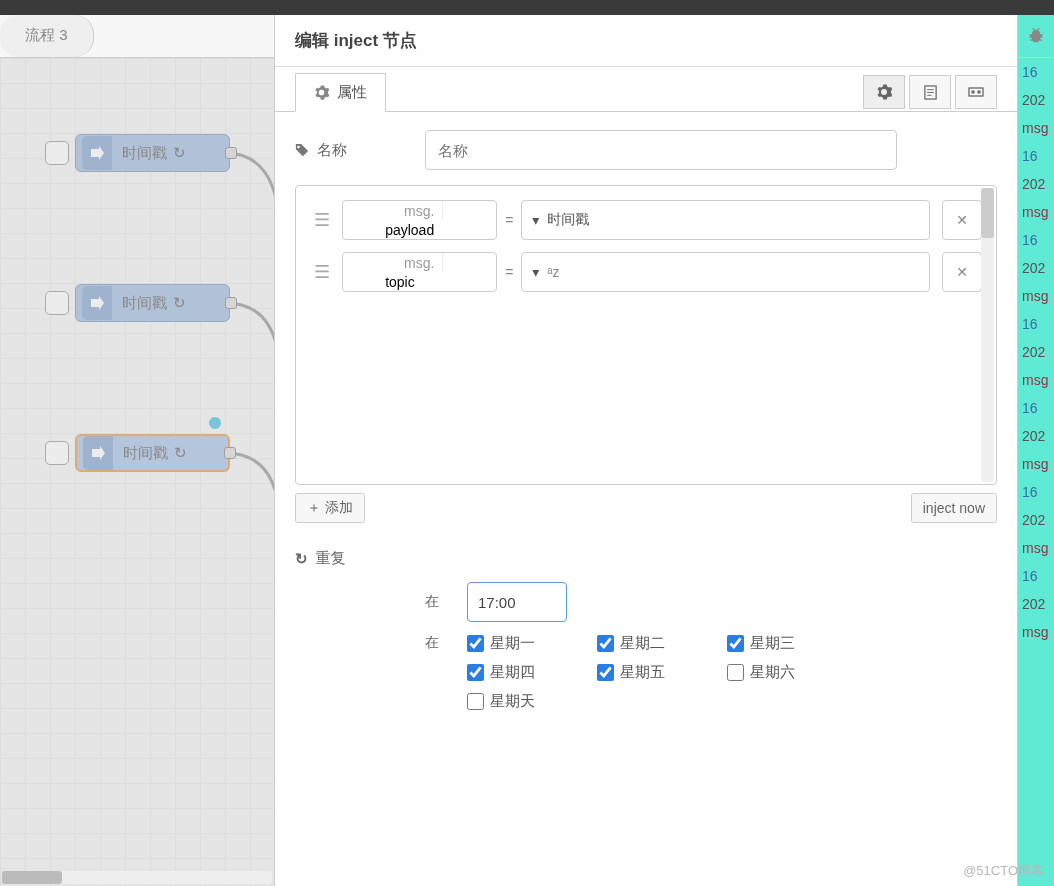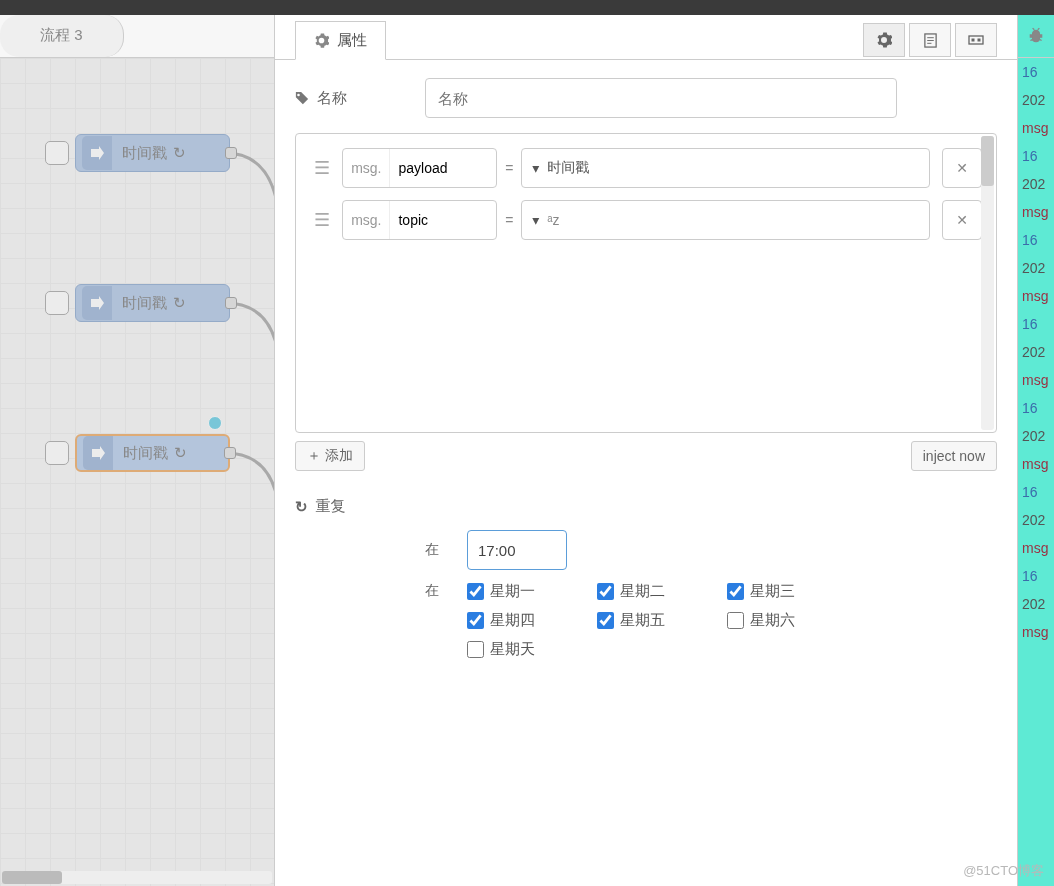--- a/index.html
+++ b/index.html
@@ -1,21 +1,21 @@
 <!DOCTYPE html>
 <html><head>
 <meta charset="utf-8">
 <style>
 * { box-sizing: border-box; margin: 0; padding: 0; }
 body { font-family: Arial, "Microsoft YaHei", sans-serif; font-size: 14px; color: #555; background: #fff; overflow: hidden; width: 1054px; height: 886px; position: relative; }
 .topbar { height: 15px; background: #3a3a3a; }
 .container { display: flex; height: 871px; }
 .left-panel { width: 275px; background: #f3f3f3; position: relative; border-right: 1px solid #ccc; }
 .tab-strip { height: 43px; background: #f7f7f7; border-bottom: 1px solid #ccc; display: flex; }
-.tab { padding: 11px 40px; font-size: 15px; border-right: 1px solid #ccc; background: #efefef; color: #888; position: relative; border-radius: 19px; }
+.tab { padding: 11px 25px; font-size: 15px; border-right: 1px solid #ccc; background: #efefef; color: #888; position: relative; border-radius: 19px; }
 .flow-canvas { position: absolute; top: 43px; left: 0; right: 0; bottom: 0; background-color: #f5f5f5; background-image: linear-gradient(#e8e8e8 1px, transparent 1px), linear-gradient(90deg, #e8e8e8 1px, transparent 1px); background-size: 25px 25px; overflow: hidden; }
 .overlay { position: absolute; inset: 0; background: rgba(200,200,200,0.35); pointer-events: none; }
 .node { position: absolute; display: flex; align-items: center; height: 40px; width: 185px; }
 .node-check { width: 24px; height: 24px; border: 1px solid #999; border-radius: 5px; background: #fff; margin-right: 6px; }
 .node-body { flex: 1; height: 38px; border-radius: 6px; display: flex; align-items: center; padding-left: 6px; position: relative; }
 .node-icon-box { width: 30px; height: 34px; border-radius: 5px 0 0 5px; display: flex; align-items: center; justify-content: center; }
 .node-label-box { flex: 1; padding: 0 10px; color: #666; font-size: 15px; display: flex; align-items: center; gap: 6px; }
 .node-port { position: absolute; right: -8px; top: 50%; transform: translateY(-50%); width: 12px; height: 12px; border: 1px solid #888; background: #ddd; border-radius: 3px; }
 .n1 .node-body, .n2 .node-body { background: #a3bde0; border: 1px solid #7a9bc8; }
 .n1 .node-icon-box, .n2 .node-icon-box { background: #8aa8d1; }
@@ -34,21 +34,21 @@
 .tabs-spacer { flex: 1; }
 .icon-tab { width: 42px; height: 34px; border: 1px solid #ccc; display: flex; align-items: center; justify-content: center; margin-left: 4px; margin-top: 2px; cursor: pointer; background: #f7f7f7; }
 .icon-tab.active { background: #eee; }
 .form-body { padding: 18px 20px; overflow: auto; flex: 1; }
 .form-row { display: flex; align-items: center; margin-bottom: 15px; }
 .form-label { width: 130px; display: flex; align-items: center; gap: 8px; color: #666; font-size: 15px; }
 .text-input { flex: 1; height: 40px; border: 1px solid #ccc; border-radius: 4px; padding: 0 12px; font-size: 15px; max-width: 472px; }
 .prop-list { border: 1px solid #ccc; border-radius: 4px; min-height: 300px; padding: 14px; position: relative; }
 .prop-item { display: flex; align-items: center; gap: 8px; margin-bottom: 12px; }
 .grip { color: #aaa; cursor: grab; font-size: 18px; padding: 4px; }
-.msg-box { display: flex; align-items: center; border: 1px solid #ccc; border-radius: 4px; height: 40px; width: 155px; overflow: hidden; }
+.msg-box { display: flex; align-items: center; border: 1px solid #ccc; border-radius: 4px; height: 40px; width: 155px; overflow: hidden; flex-direction: column; }
 .msg-prefix { padding: 0 8px; color: #999; border-right: 1px solid #eee; height: 100%; display: flex; align-items: center; }
 .msg-field { border: none; padding: 0 8px; width: 85px; height: 100%; outline: none; font-size: 14px; }
 .eq { color: #888; }
 .type-box { flex: 1; display: flex; align-items: center; border: 1px solid #ccc; border-radius: 4px; height: 40px; padding: 0 10px; gap: 8px; cursor: pointer; }
 .del-btn { width: 40px; height: 40px; border: 1px solid #ccc; border-radius: 4px; color: #888; display: flex; align-items: center; justify-content: center; cursor: pointer; margin-left: 4px; }
 .list-scroll { position: absolute; right: 2px; top: 2px; bottom: 2px; width: 13px; background: #f0f0f0; border-radius: 3px; }
 .list-scroll-thumb { height: 50px; background: #ccc; border-radius: 3px; }
 .list-footer { display: flex; justify-content: space-between; margin-top: 8px; }
 .small-btn { padding: 5px 11px; border: 1px solid #ccc; background: #f7f7f7; border-radius: 3px; font-size: 14px; color: #666; cursor: pointer; display: flex; align-items: center; gap: 4px; }
 .repeat-row { display: flex; align-items: center; margin-top: 26px; }
@@ -133,20 +133,21 @@
         </div>
       </div>
       <div class="overlay"></div>
     </div>
     <div class="scrollbar-h">
         <div class="scrollbar-h-thumb"></div>
       </div>
   </div>
 
   <div class="mid-panel">
+    <div class="edit-header">编辑 inject 节点</div>
     <div class="tabs-row">
       <div class="prop-tab">
         <svg width="15" height="15" viewBox="0 0 16 16">
             <path fill="#888" d="M8 5a3 3 0 100 6 3 3 0 000-6zm7 3a7 7 0 01-.1 1.2l1.6 1.3-1.5 2.6-1.9-.7a6 6 0 01-2 1.2l-.3 2H7.2l-.3-2a6 6 0 01-2-1.2l-1.9.7L1.5 10.5l1.6-1.3A7 7 0 013 8c0-.4 0-.8.1-1.2L1.5 5.5 3 2.9l1.9.7a6 6 0 012-1.2l.3-2h3.6l.3 2a6 6 0 012 1.2l1.9-.7 1.5 2.6-1.6 1.3c.1.4.1.8.1 1.2z"></path>
           </svg>
         <span>属性</span>
       </div>
       <div class="tabs-spacer"></div>
       <div class="icon-tab active">
           <svg width="16" height="16" viewBox="0 0 16 16">

